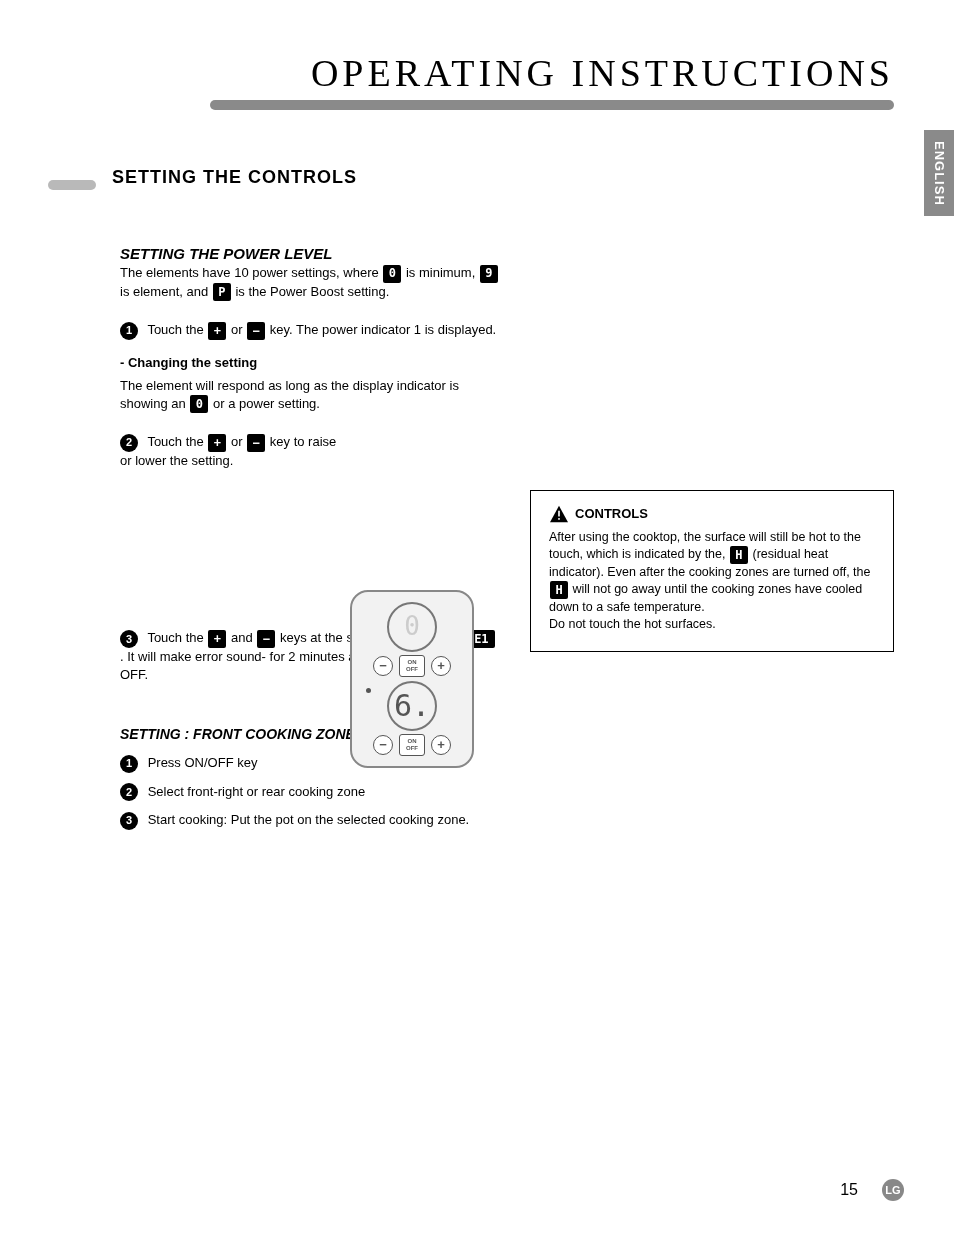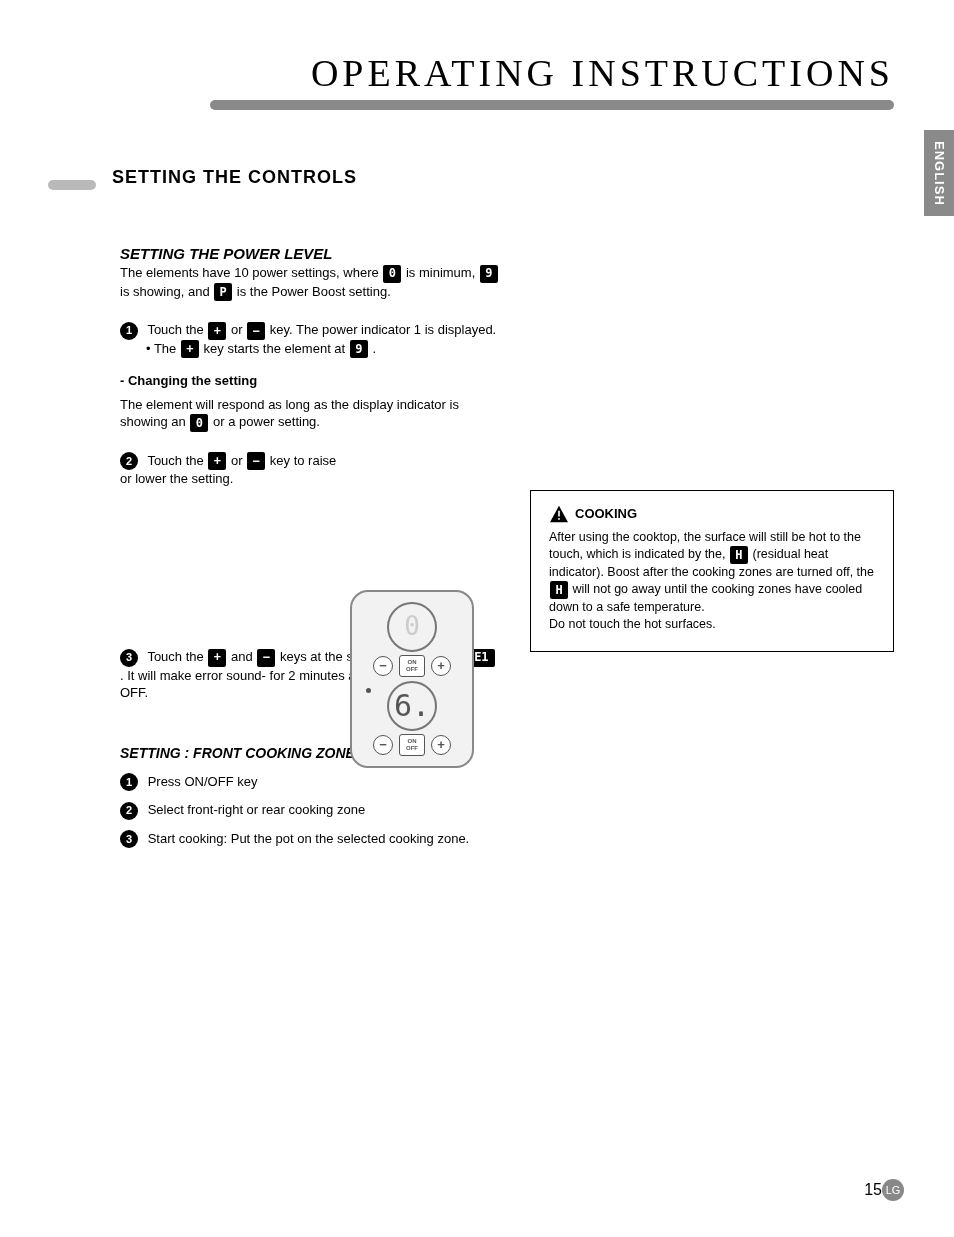--- a/index.html
+++ b/index.html
@@ -186,68 +186,61 @@
   .warnicon {
     width: 20px; height: 18px;
     display:inline-block;
   }
   .footer {
     position: absolute;
     bottom: 36px;
     right: 50px;
     display:flex;
     align-items:center;
-    gap:0;
+    gap:24px;
     font-size: 16px;
   }
   .lg-logo {
     width: 22px; height: 22px; border-radius:50%;
     background:#888;
     display:inline-flex; align-items:center; justify-content:center;
-    color:#fff; font-size:11px; font-weight:normal;
+    color:#fff; font-size:11px; font-weight:bold;
   }
 </style>
 </head>
 <body>
 
 <div class="page-title">OPERATING INSTRUCTIONS</div>
 <div class="hr-bar"></div>
 <div class="side-tab">ENGLISH</div>
 
 <div class="bar-left"></div>
 <div class="section-heading">SETTING THE CONTROLS</div>
 <div class="subheading">SETTING THE POWER LEVEL</div>
 
 <div class="content">
 
   <div class="para">
     <span>The elements have 10 power settings, where</span>
     <span class="glyph">0</span>
     <span> is minimum, </span>
     <span class="glyph">9</span>
-    <span> is showing, and </span>
+    <span> is element, and </span>
     <span class="glyph">P</span>
     <span> is the Power Boost setting.</span>
   </div>
 
   <div class="step">
     <span class="numcircle">1</span>
     <span>Touch the </span>
     <span class="glyph">+</span>
     <span> or </span>
     <span class="glyph">−</span>
     <span> key. The power indicator 1 is displayed.</span>
     <div class="body">
-      <div class="para">
-        <span>• The </span>
-        <span class="glyph">+</span>
-        <span> key starts the element at </span>
-        <span class="glyph">9</span>
-        <span>.</span>
-      </div>
     </div>
   </div>
 
   <div style="margin-top:14px;font-weight:bold;">- Changing the setting</div>
 
   <div class="para" style="margin-top:6px;">
     <span>The element will respond as long as the display indicator is showing an </span>
     <span class="glyph">0</span>
     <span> or a power setting.</span>
   </div>
@@ -310,26 +303,26 @@
   <span class="dot" style="top:96px; left:14px;"></span>
 </div>
 
 <div class="caution-box">
   <div class="caution-head">
     <svg class="warnicon" viewBox="0 0 24 22">
       <polygon points="12,1 23,21 1,21" fill="#000"></polygon>
       <rect x="11" y="7" width="2" height="7" fill="#fff"></rect>
       <rect x="11" y="16" width="2" height="2" fill="#fff"></rect>
     </svg>
-    <span>COOKING</span>
+    <span>CONTROLS</span>
   </div>
   <div>
     <span>After using the cooktop, the surface will still be hot to the touch, which is indicated by the,</span>
     <span class="glyph">H</span>
-    <span>(residual heat indicator). Boost after the cooking zones are turned off, the </span>
+    <span>(residual heat indicator). Even after the cooking zones are turned off, the </span>
     <span class="glyph">H</span>
     <span> will not go away until the cooking zones have cooled down to a safe temperature.</span>
     <div style="margin-top:0;">Do not touch the hot surfaces.</div>
   </div>
 </div>
 
 <div class="footer">
   <span>15</span>
   <span class="lg-logo">LG</span>
 </div>

